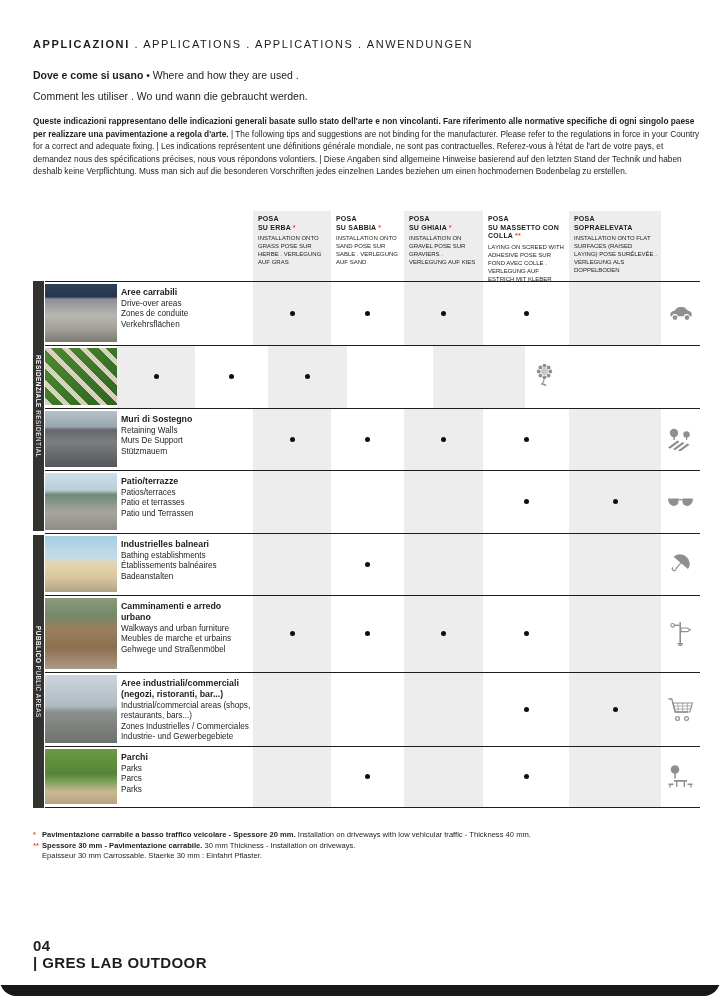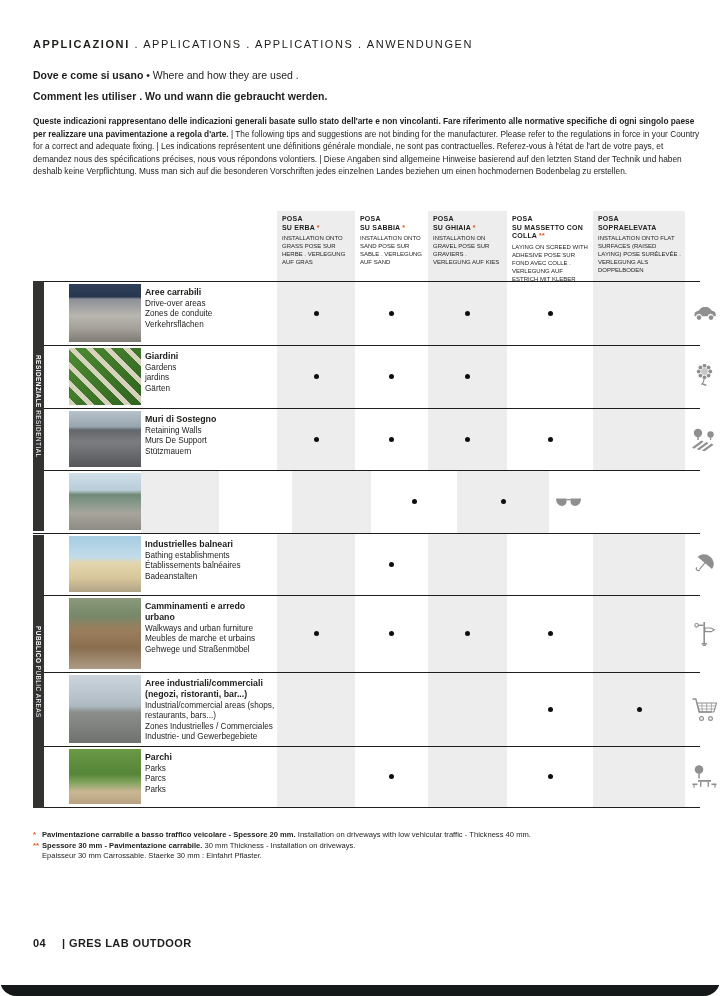--- a/index.html
+++ b/index.html
@@ -5,27 +5,27 @@
   html,body{margin:0;padding:0;background:#ffffff;}
   .page{position:relative;width:720px;height:996px;background:#ffffff;overflow:hidden;
         font-family:"Liberation Sans",sans-serif;color:#1d1d1b;border-radius:16px;}
   .content{padding:38px 20px 0 33px;}
 
   
   .doc-title{font-size:11px;letter-spacing:1.6px;}
   .doc-title b{font-weight:bold;}
   .usage{margin-top:17px;font-size:10.5px;line-height:16px;}
   .usage b{font-weight:bold;}
-  .usage .l2{margin-top:5px;font-weight:bold;}
+  .usage .l2{margin-top:5px;}
   .disclaimer{margin-top:11px;font-size:8.3px;line-height:12.6px;text-align:left;}
   .disclaimer b{font-weight:bold;}
 
   
   .tbl{position:relative;margin:33px 20px 0 33px;width:667px;}
-  .trow{display:flex;margin-left:0;box-sizing:border-box;padding-left:36px;}
+  .trow{display:flex;margin-left:12px;box-sizing:border-box;}
   .trow.data{border-top:1.5px solid #1d1d1b;}
   .trow.r8{border-bottom:1.5px solid #1d1d1b;}
   .cell{box-sizing:border-box;flex:0 0 auto;}
   .c-img{width:72px;display:flex;align-items:center;}
   .c-label{width:136px;padding:5px 2px 0 4px;overflow:hidden;}
   .c1{width:78px}.c2{width:73px}.c3{width:79px}.c4{width:86px}.c5{width:92px}
   .c-icon{width:39px;display:flex;align-items:center;justify-content:center;}
   .s{background:#ededed;}
   .thead{height:70px;}
   .hc{padding:4px 4px 0 5px;}
@@ -59,21 +59,21 @@
   .ic{fill:#8f8f8f;}
   .ic .st{fill:none;stroke:#8f8f8f;}
 
   
   .footnotes{margin:22px 20px 0 33px;font-size:7.6px;line-height:10.2px;}
   .fn{display:flex;margin-bottom:1px;}
   .fn .mk{width:9px;color:#e0561e;font-weight:bold;flex:0 0 auto;}
   .fn .tx{flex:1;}
   .fn b{font-weight:bold;}
 
-  .footer{position:absolute;left:33px;top:937px;font-size:11px;font-weight:bold;letter-spacing:.4px;display:flex;}
+  .footer{position:absolute;left:33px;top:937px;font-size:15px;font-weight:bold;letter-spacing:.4px;display:flex;flex-direction:column;}
   .footer .pg{margin-right:16px;}
   .bottom-bar{position:absolute;left:0;bottom:0;width:720px;height:11px;background:#16191a;}
 </style>
 </head>
 <body>
 
 <div class="page">
   <div class="content">
     <div class="doc-title"><b>APPLICAZIONI</b><span> . APPLICATIONS . APPLICATIONS . ANWENDUNGEN</span></div>
 
@@ -150,26 +150,20 @@
             <circle cx="7" cy="11.6" r="2.3"></circle>
             <circle cx="19" cy="11.6" r="2.3"></circle>
           </svg>
       </div>
     </div>
 
     <div class="trow data r2">
       <div class="cell c-img">
           <div class="photo p2"></div>
         </div>
-      <div class="cell c-label">
-        <div class="ttl">Giardini</div>
-        <div class="ln">Gardens</div>
-        <div class="ln">jardins</div>
-        <div class="ln">Gärten</div>
-      </div>
       <div class="cell cd c1 s">
           <span class="dot"></span>
         </div>
       <div class="cell cd c2">
           <span class="dot"></span>
         </div>
       <div class="cell cd c3 s">
           <span class="dot"></span>
         </div>
       <div class="cell cd c4">
@@ -230,20 +224,26 @@
             <path d="M6 21l9.5-7 2 1.2-9.5 7z"></path>
             <path d="M11 22.5l9.5-7 2 1.2-9.5 7z"></path>
           </svg>
       </div>
     </div>
 
     <div class="trow data r4">
       <div class="cell c-img">
           <div class="photo p4"></div>
         </div>
+      <div class="cell c-label">
+        <div class="ttl">Patio/terrazze</div>
+        <div class="ln">Patios/terraces</div>
+        <div class="ln">Patio et terrasses</div>
+        <div class="ln">Patio und Terrassen</div>
+      </div>
       <div class="cell cd c1 s">
           <span class="dot" style="visibility: hidden;"></span>
         </div>
       <div class="cell cd c2">
           <span class="dot" style="visibility: hidden;"></span>
         </div>
       <div class="cell cd c3 s">
           <span class="dot" style="visibility: hidden;"></span>
         </div>
       <div class="cell cd c4">

